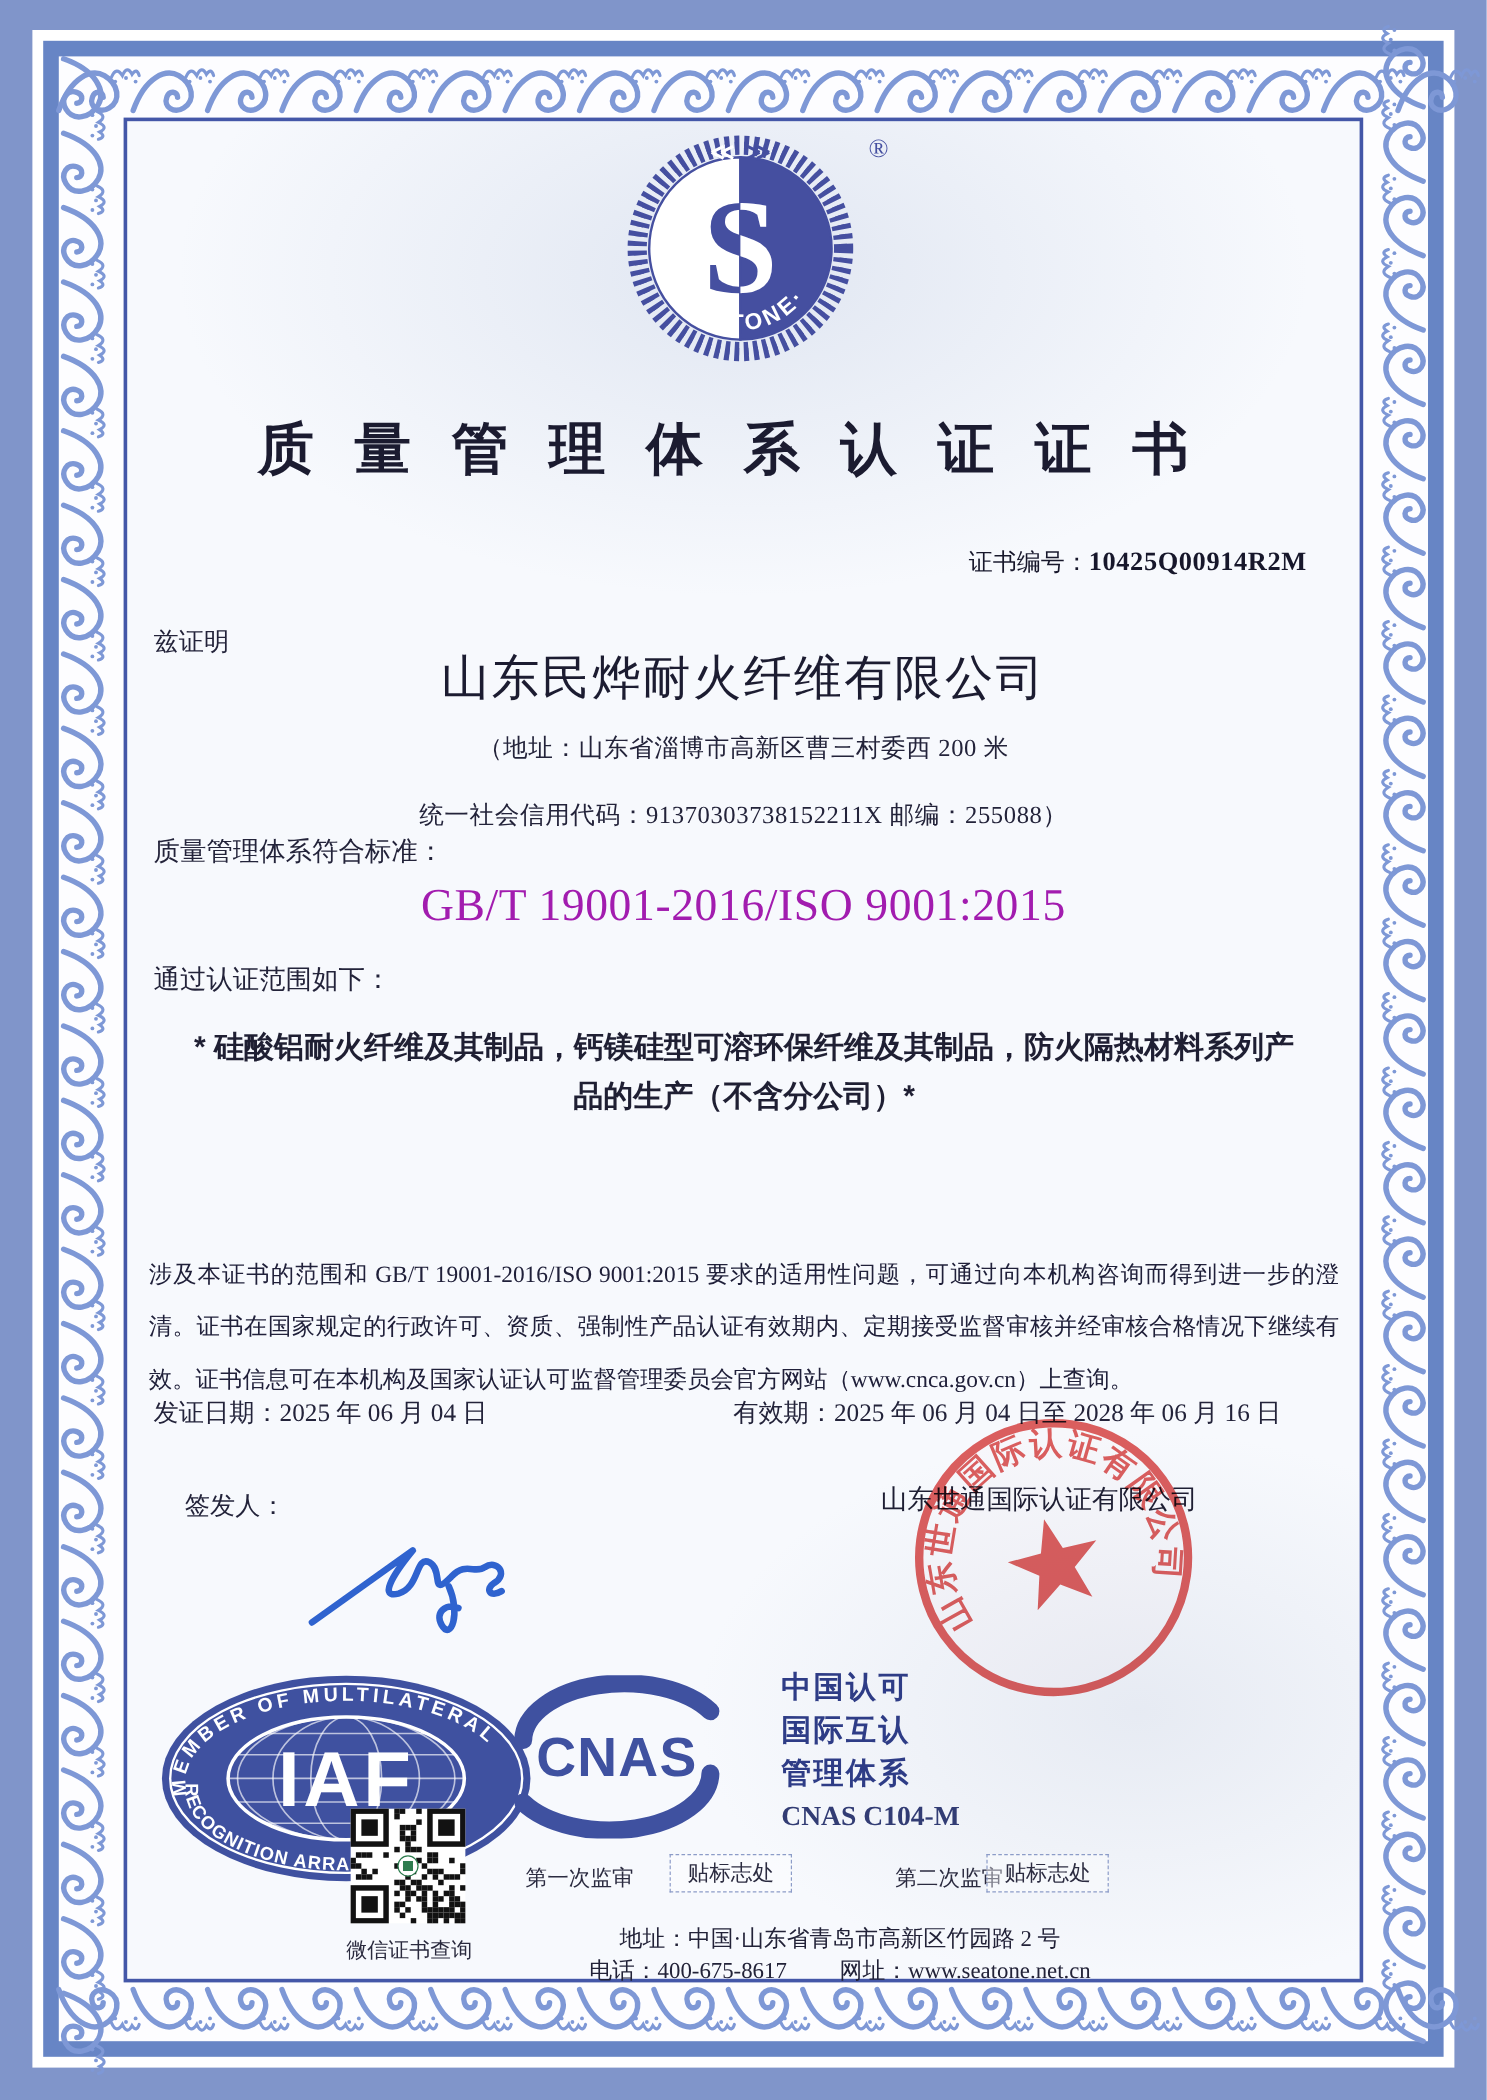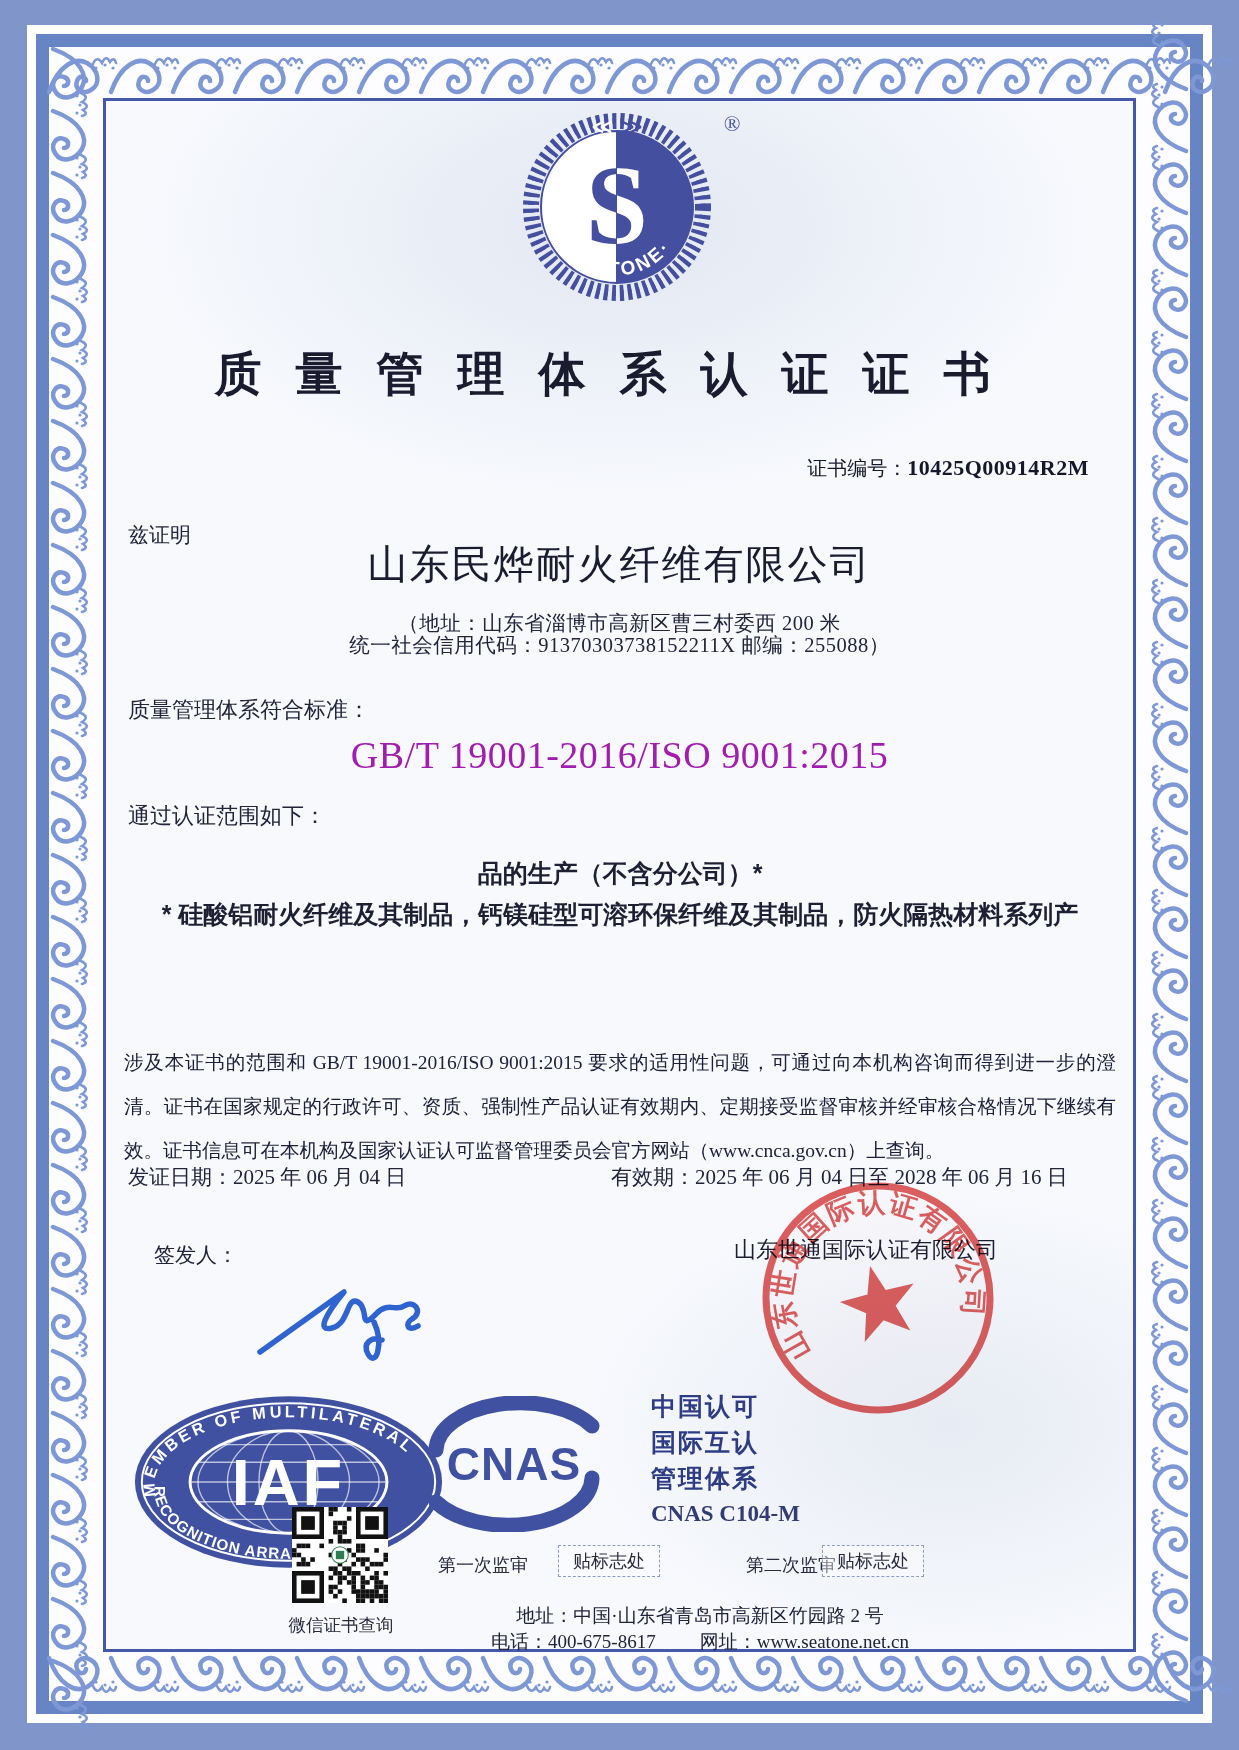--- a/index.html
+++ b/index.html
@@ -16,21 +16,21 @@
   .c2{left:40%;top:1050px;width:60%;height:500px;background:radial-gradient(ellipse at 70% 55%,rgba(200,208,224,0.35),rgba(200,208,224,0) 60%);}
   .abs{position:absolute;}
   .center{left:0;width:100%;text-align:center;}
   .logo-wrap{left:50%;top:8px;transform:translateX(-50%);width:230px;height:196px;}
   .title{top:242px;font-size:47px;font-weight:bold;letter-spacing:34px;margin-right:-34px;color:#1b1b30;}
   .certno{top:354px;right:44px;font-size:20px;color:#17172b;}
   .certno b{font-size:22px;font-weight:bold;letter-spacing:0.5px;}
   .certify{left:22px;top:420px;font-size:21px;}
   .company{top:436px;font-size:40px;font-weight:500;letter-spacing:2px;color:#1c1c31;}
   .addr1{top:508px;font-size:20.5px;letter-spacing:0.5px;}
-  .addr2{top:530px;font-size:20.5px;letter-spacing:0.5px;}
+  .addr2{top:564px;font-size:20.5px;letter-spacing:0.5px;}
   .std-label{left:22px;top:594px;font-size:22px;}
   .standard{top:632px;font-size:38px;font-weight:500;letter-spacing:0.5px;color:#a21caf;
             font-family:Liberation Serif, serif;}
   .scope-label{left:22px;top:700px;font-size:22px;}
   .scope{top:752px;left:44px;width:940px;text-align:center;font-size:25px;font-weight:bold;line-height:1.62;
          color:#1f1f33;font-family:"Liberation Sans","DejaVu Sans",sans-serif;}
   .disclaimer{left:18px;top:940px;width:992px;font-size:19.5px;line-height:2.26;text-align:justify;color:#20203a;}
   .dates{top:1062px;left:0;width:100%;font-size:21px;}
   .issue-date{position:absolute;left:22px;top:0;white-space:nowrap;}
   .validity{position:absolute;left:505px;top:0;white-space:nowrap;}
@@ -225,22 +225,22 @@
     <div class="abs certify">兹证明</div>
     <div class="abs center company">山东民烨耐火纤维有限公司</div>
     <div class="abs center addr1">（地址：山东省淄博市高新区曹三村委西 200 米</div>
     <div class="abs center addr2">统一社会信用代码：91370303738152211X 邮编：255088）</div>
 
     <div class="abs std-label">质量管理体系符合标准：</div>
     <div class="abs center standard">GB/T 19001-2016/ISO 9001:2015</div>
 
     <div class="abs scope-label">通过认证范围如下：</div>
     <div class="abs scope">
+      <div>* 硅酸铝耐火纤维及其制品，钙镁硅型可溶环保纤维及其制品，防火隔热材料系列产</div>
       <div>品的生产（不含分公司）*</div>
-      <div>* 硅酸铝耐火纤维及其制品，钙镁硅型可溶环保纤维及其制品，防火隔热材料系列产</div>
     </div>
 
     <div class="abs disclaimer">涉及本证书的范围和 GB/T 19001-2016/ISO 9001:2015 要求的适用性问题，可通过向本机构咨询而得到进一步的澄清。证书在国家规定的行政许可、资质、强制性产品认证有效期内、定期接受监督审核并经审核合格情况下继续有效。证书信息可在本机构及国家认证认可监督管理委员会官方网站（www.cnca.gov.cn）上查询。</div>
 
     <div class="abs dates">
       <div class="issue-date">
         <span>发证日期：</span><span>2025 年 06 月 04 日</span>
       </div>
       <div class="validity">
         <span>有效期：</span><span>2025 年 06 月 04 日至 2028 年 06 月 16 日</span>

